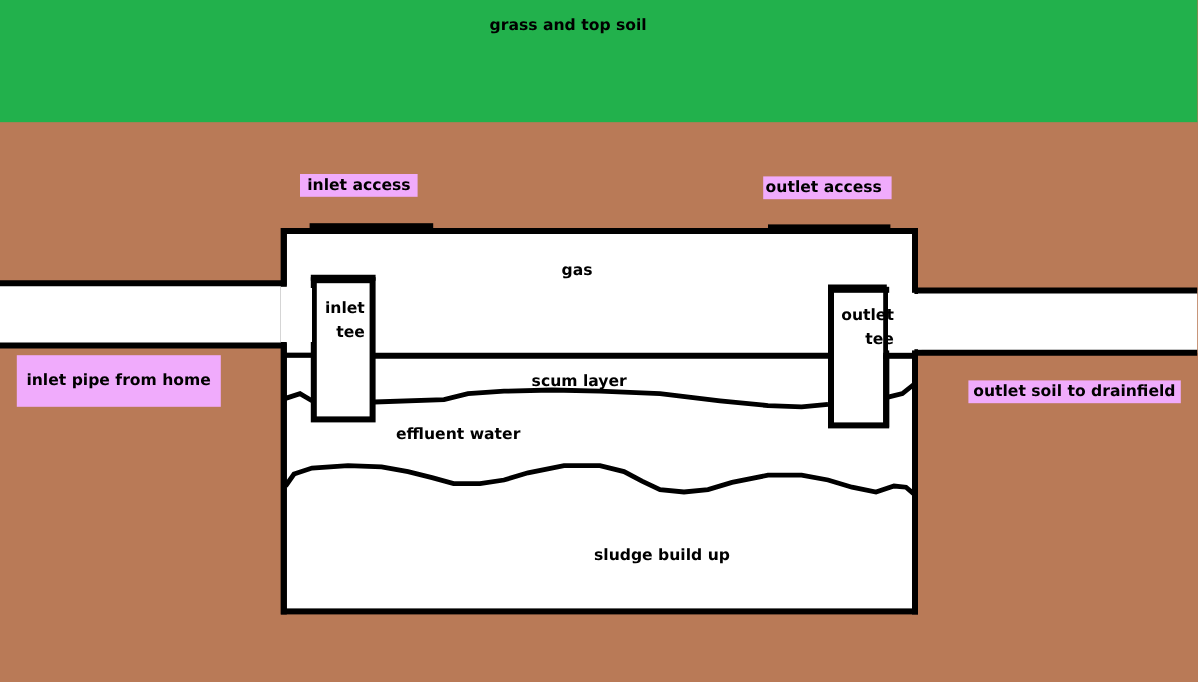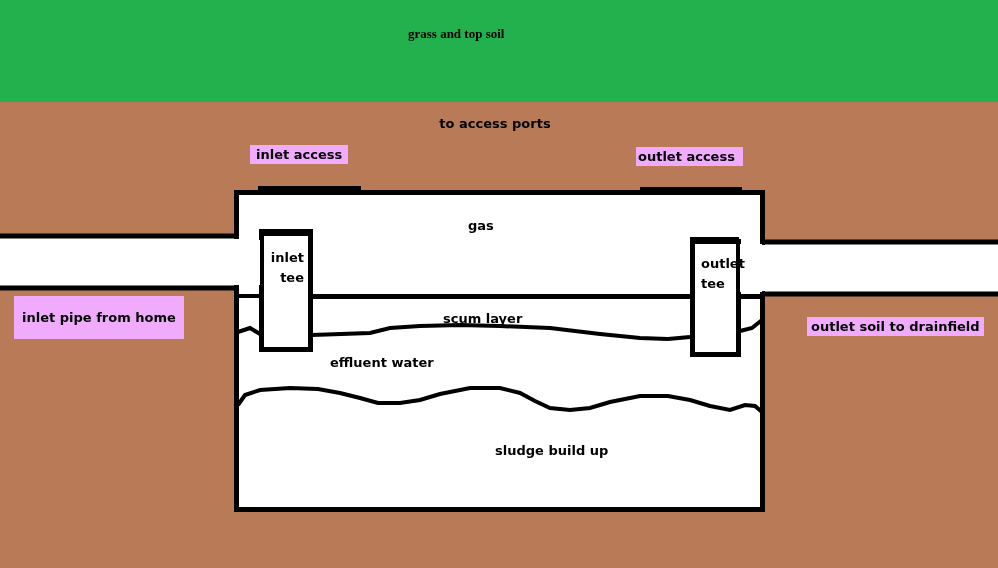--- a/index.html
+++ b/index.html
@@ -60,32 +60,31 @@
 
   <g>
     <rect x="692.5" y="241.5" width="46" height="113" fill="#fff" stroke="#000" stroke-width="5"></rect>
     <line x1="690" y1="239.5" x2="739" y2="239.5" stroke="#000" stroke-width="5"></line>
     <rect x="740" y="244" width="22" height="48" fill="#fff"></rect>
     <line x1="736" y1="296.5" x2="762" y2="296.5" stroke="#000" stroke-width="5"></line>
     <line x1="738.5" y1="296" x2="738.5" y2="356" stroke="#000" stroke-width="5"></line>
   </g>
 </svg>
 
-<div class="lbl" style="left:408px; top:24px;font-family:Liberation Serif, serif;">grass and top soil</div>
+<div class="lbl" style="left:408px; top:12px;">grass and top soil</div>
 <div class="lbl center" style="left:355px; top:114px; width:280px;">
-  <div>to access ports</div>
 </div>
 <div class="lbl boxed" style="left:250px; top:145px;">inlet access</div>
 <div class="lbl boxed" style="left:636px; top:147px; padding:0 8px 0 2px;">outlet access</div>
 <div class="lbl" style="left:468px; top:216px;">gas</div>
 <div class="lbl" style="left:268px; top:248px; text-align:right; width:36px;">
   <div>inlet</div>
   <div>tee</div>
 </div>
-<div class="lbl" style="left:701px; top:254px;">
+<div class="lbl" style="left:701px; top:254px;text-align:right;">
   <div>outlet</div>
   <div>tee</div>
 </div>
 <div class="lbl boxed" style="left:14px; top:296px; padding:12px 8px;">inlet pipe from home</div>
 <div class="lbl boxed" style="left:807px; top:317px; padding:0 4px;">outlet soil to drainfield</div>
 <div class="lbl" style="left:443px; top:309px;">scum layer</div>
 <div class="lbl" style="left:330px; top:353px;">effluent water</div>
-<div class="lbl" style="left:495px; top:441px;">sludge build up</div>
+<div class="lbl" style="left:495px; top:454px;">sludge build up</div>
 
 </body></html>

